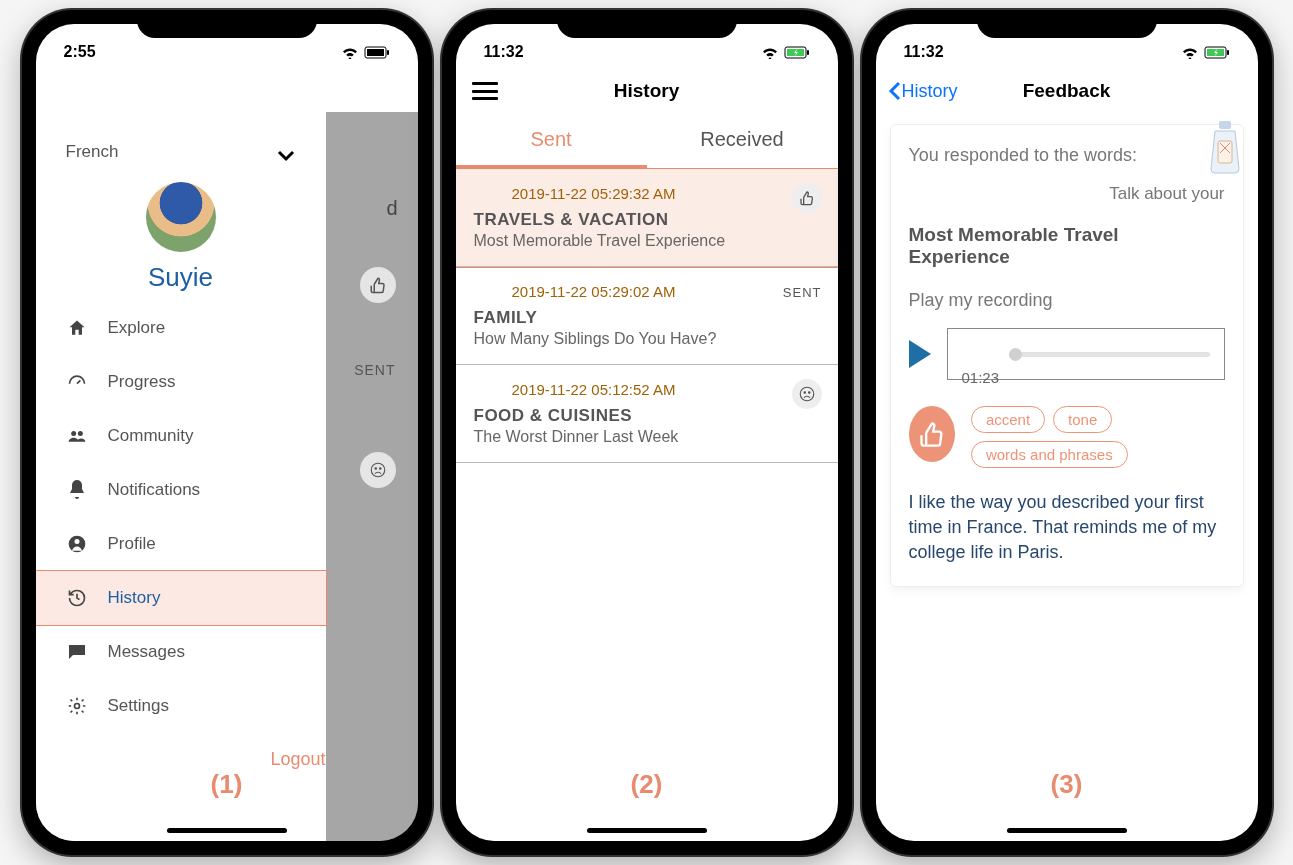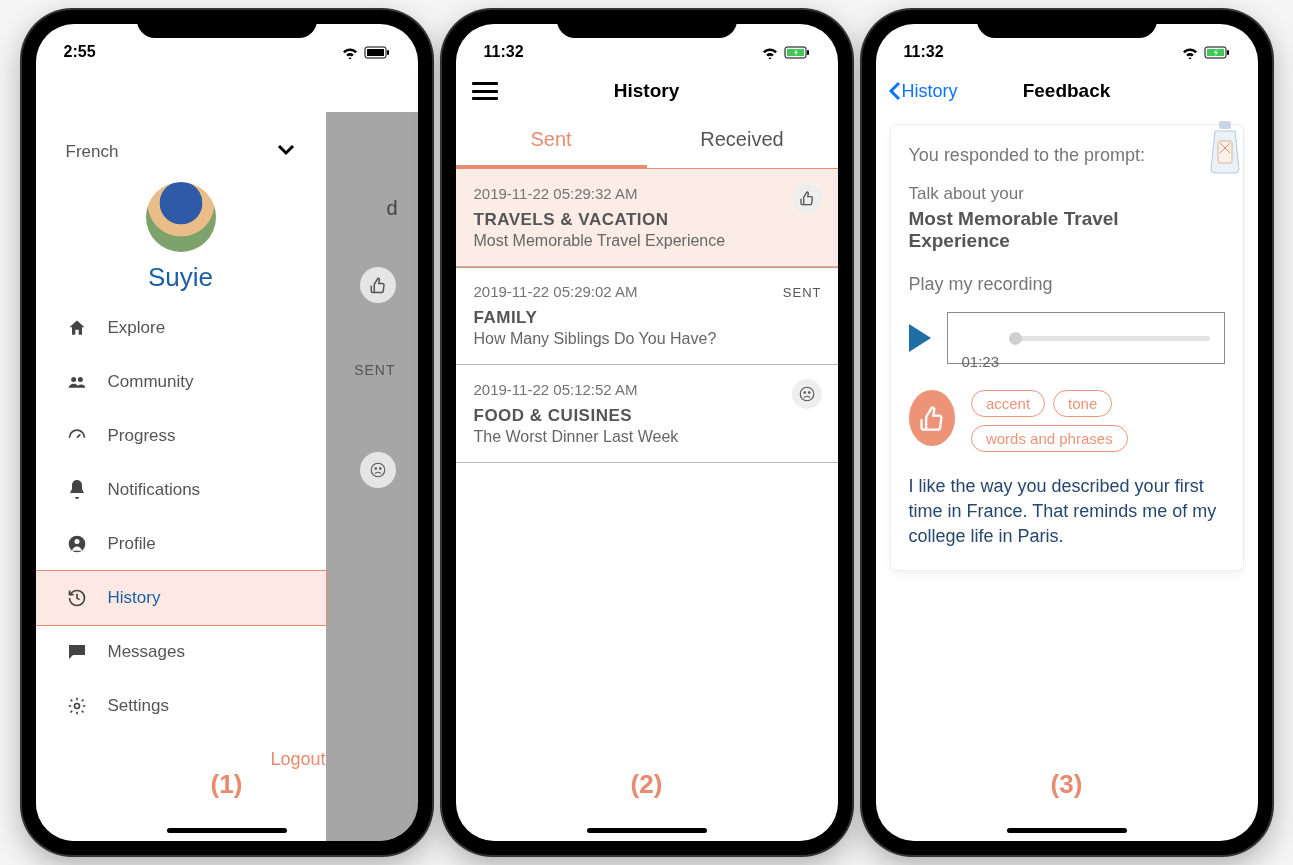--- a/index.html
+++ b/index.html
@@ -80,21 +80,21 @@
 .bg-thumb { position: absolute; right: 22px; width:36px; height:36px; border-radius:50%; background:#e5e5e5; display:flex; align-items:center; justify-content:center; color:#555;}
 .bg-sent { position:absolute; right:22px; color:#555; font-size:14px; letter-spacing:1px;}
 .drawer {
   position: absolute;
   top: 44px; bottom: 0; left: 0;
   width: 290px;
   background: #fff;
   padding-top: 30px;
 }
 .lang-row {
-  display: flex; gap: 18px; align-items:flex-start;
+  display: flex; gap: 18px; align-items:flex-end;
   padding-left: 30px;
   color: #555;
   font-size: 17px;
 }
 .avatar {
   width: 70px; height:70px; border-radius:50%;
   background: radial-gradient(circle at 50% 30%, #2e5aa8 35%, #eabd88 36% 55%, #7da26b 56%);
   margin: 20px auto 10px; display:block;
 }
 .username { text-align:center; font-size:26px; color:#1e5fa3; font-weight:300; margin-bottom:8px;}
@@ -111,39 +111,39 @@
 
 .nav2 { display:flex; align-items:center; padding:8px 16px; position:relative; height:46px;}
 .hamburger { width:26px; height:18px; display:flex; flex-direction:column; justify-content:space-between;}
 .hamburger span{height:3px; background:#000; border-radius:1px;}
 .nav-title{ font-size:19px; font-weight:600; position:absolute; left:50%; transform:translateX(-50%);}
 .tabs2 { display:flex; border-bottom:1px solid #ddd;}
 .tab2 { flex:1; text-align:center; padding:14px 0; font-size:20px; color:#555;}
 .tab2.active { color:#e88b6f; border-bottom:3px solid #e88b6f;}
 .hist-item { border-bottom:1px solid #bbb; padding:16px 18px; position:relative;}
 .hist-item.sel { background:#fcece6; outline:1px solid #e88b6f;}
-.hist-date { color:#737373; font-size:15px;}
+.hist-date { color:#a16207; font-size:15px;margin-left:38px;}
 .hist-cat { color:#555; font-weight:600; font-size:17px; margin-top:8px; letter-spacing:.5px;}
 .hist-sub { color:#666; font-size:16px; margin-top:2px;}
 .hist-badge-thumb { position:absolute; top:14px; right:16px; width:30px; height:30px; border-radius:50%; background:#eee; display:flex; align-items:center; justify-content:center;}
 .hist-badge-sad { position:absolute; top:14px; right:16px; width:30px; height:30px; border-radius:50%; background:#eee; display:flex; align-items:center; justify-content:center;}
 .hist-sent { position:absolute; top:18px; right:16px; color:#555; font-size:13px; letter-spacing:1px;}
 
 
 .nav3 { display:flex; align-items:center; padding:10px 12px; position:relative; height:46px;}
 .back-group { display:flex; align-items:center; color:#0a73ff; font-size:18px;}
 .card {
   margin: 10px 14px; padding: 20px 18px;
   border:1px solid #eee; border-radius:6px;
   box-shadow: 0 4px 10px rgba(0,0,0,.05);
   position:relative; color:#444;
 }
 .bottle { position:absolute; top:-6px; right:-2px; width:40px; height:56px;}
 .prompt-intro { font-size:18px; color:#777; margin-bottom:18px;}
-.prompt-sub { font-size:17px; color:#777; margin-bottom:4px;}
+.prompt-sub { font-size:17px; color:#777; margin-bottom:20px;text-align:right;}
 .prompt-bold { font-size:19px; font-weight:700; color:#555; margin-bottom:22px;}
 .play-label { font-size:18px; color:#777; margin-bottom:17px;}
 .player { display:flex; align-items:center; gap:16px;}
 .play-tri { width:0;height:0;border-left:22px solid #1f6fa5;border-top:14px solid transparent;border-bottom:14px solid transparent;}
 .player-box { flex:1; border:1px solid #888; height:52px; display:flex; align-items:center; padding:0 14px; gap:10px;}
 .player-time{font-size:15px; color:#666;margin-top:47px;}
 .player-bar{flex:1; height:5px; background:#e3e3e3; border-radius:3px; position:relative;}
 .player-bar::after{content:'';position:absolute;left:0;top:-4px;width:13px;height:13px;border-radius:50%;background:#d0d0d0;}
 .feedback-row{display:flex; gap:16px; margin-top:26px;}
 .thumb-circle{width:56px;height:56px;border-radius:50%;background:#ed9478;display:flex;align-items:center;justify-content:center;color:#fff;}
@@ -211,36 +211,36 @@
         <div class="menu-item">
           <span class="menu-icon">
               <svg width="20" height="20" viewBox="0 0 24 24" fill="#444">
                 <path d="M12 3l9 8h-3v9h-4v-6h-4v6H6v-9H3z"></path>
               </svg>
             </span>
           <span>Explore</span>
         </div>
         <div class="menu-item">
           <span class="menu-icon">
+              <svg width="20" height="20" viewBox="0 0 24 24" fill="none" stroke="#444" stroke-width="2">
+                <path d="M3 14a9 9 0 0118 0"></path>
+                <path d="M12 14l4-4"></path>
+              </svg>
+            </span>
+          <span>Progress</span>
+        </div>
+        <div class="menu-item">
+          <span class="menu-icon">
               <svg width="20" height="16" viewBox="0 0 24 16" fill="#444">
                 <circle cx="8" cy="5" r="3"></circle>
                 <circle cx="16" cy="5" r="3"></circle>
                 <path d="M2 15c0-3 3-5 6-5s6 2 6 5M12 15c0-2 2-4 5-4s5 2 5 4"></path>
               </svg>
             </span>
           <span>Community</span>
-        </div>
-        <div class="menu-item">
-          <span class="menu-icon">
-              <svg width="20" height="20" viewBox="0 0 24 24" fill="none" stroke="#444" stroke-width="2">
-                <path d="M3 14a9 9 0 0118 0"></path>
-                <path d="M12 14l4-4"></path>
-              </svg>
-            </span>
-          <span>Progress</span>
         </div>
         <div class="menu-item">
           <span class="menu-icon">
               <svg width="18" height="20" viewBox="0 0 18 20" fill="#444">
                 <path d="M9 0a5 5 0 00-5 5v4l-2 4h14l-2-4V5a5 5 0 00-5-5zM7 17a2 2 0 004 0"></path>
               </svg>
             </span>
           <span>Notifications</span>
         </div>
         <div class="menu-item">
@@ -392,21 +392,21 @@
       <div class="nav-title">Feedback</div>
     </div>
 
     <div class="card">
       <svg class="bottle" viewBox="0 0 40 56">
         <rect x="14" y="2" width="12" height="8" rx="2" fill="#c7d5e6"></rect>
         <path d="M10 12 L30 12 L34 50 A4 4 0 0 1 30 54 L10 54 A4 4 0 0 1 6 50 Z" fill="#eaf1f8" stroke="#b8c8da"></path>
         <rect x="13" y="22" width="14" height="22" rx="2" fill="#fbf1e6" stroke="#d5b897"></rect>
         <path d="M15 24 L25 34 M25 24 L15 34" stroke="#d98b7a" stroke-width="1"></path>
       </svg>
-      <div class="prompt-intro">You responded to the prompt:</div>
+      <div class="prompt-intro">You responded to the words:</div>
       <div class="prompt-sub">Talk about your</div>
       <div class="prompt-bold">Most Memorable Travel Experience</div>
       <div class="play-label">Play my recording</div>
       <div class="player">
         <div class="play-tri"></div>
         <div class="player-box">
           <span class="player-time">01:23</span>
           <div class="player-bar"></div>
         </div>
       </div>

